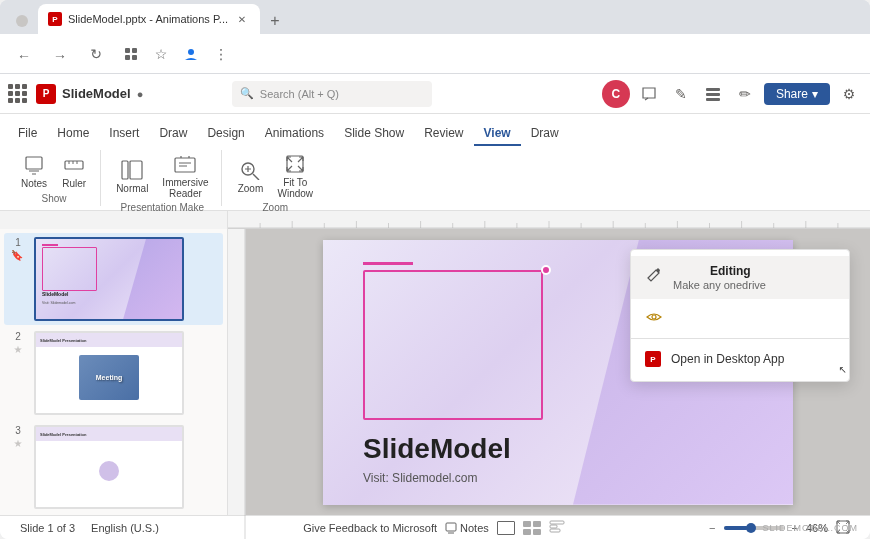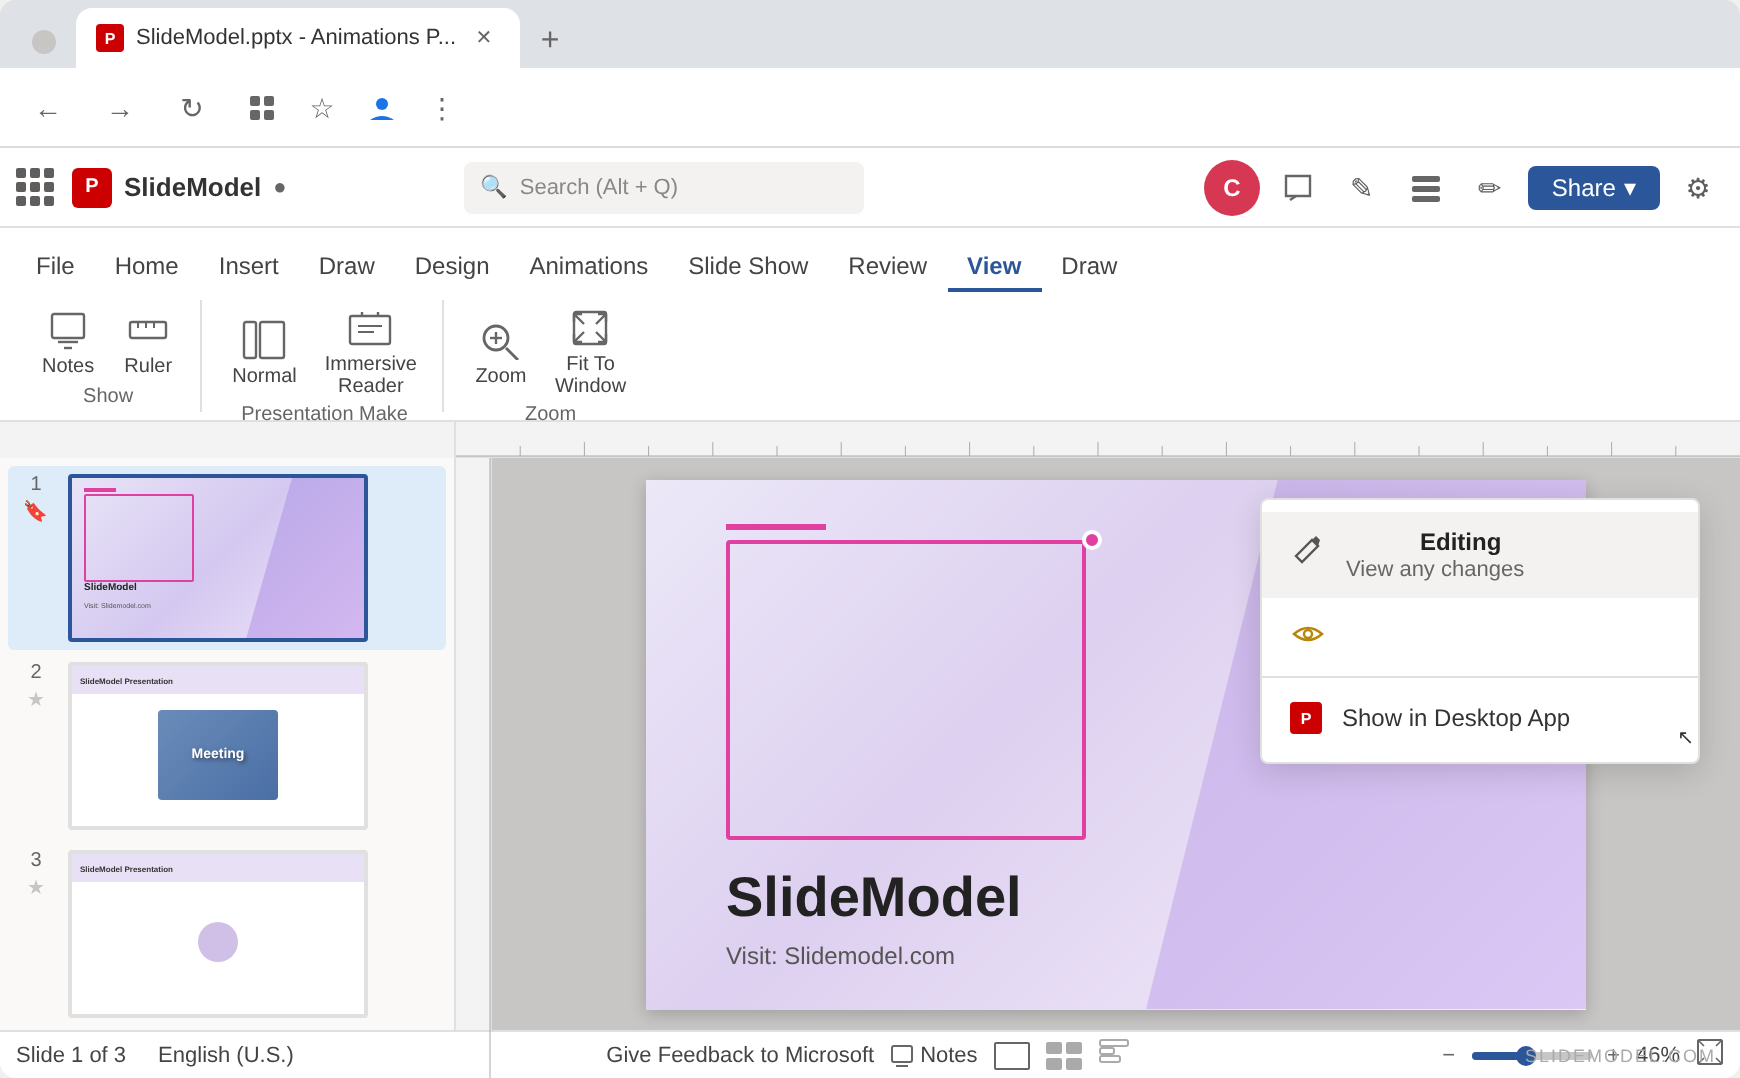--- a/index.html
+++ b/index.html
@@ -101,21 +101,21 @@
     .dropdown-item-icon { width: 18px; height: 18px; flex-shrink: 0; margin-top: 1px; display: flex; align-items: center; justify-content: center; }
     .dropdown-item-text { display: flex; flex-direction: column; gap: 1px; }
     .dropdown-item-title { font-size: 12px; font-weight: 600; color: #222; margin-left: 37px; }
     .dropdown-item-desc { font-size: 11px; color: #666; }
     .dropdown-divider { height: 1px; background: #e0e0e0; margin: 4px 0; }
     .dropdown-open-app { padding: 8px 14px; display: flex; align-items: center; gap: 10px; cursor: pointer; font-size: 12px; color: #333; }
     .ppt-icon-sm { width: 16px; height: 16px; background: #c00; border-radius: 2px; display: flex; align-items: center; justify-content: center; color: white; font-size: 8px; font-weight: bold; flex-shrink: 0; }
     .cursor-arrow { position: absolute; right: 2px; bottom: 6px; font-size: 10px; color: #333; }
 
     
-    .status-bar { height: 24px; background: #fff; border-top: 1px solid #e0e0e0; display: flex; align-items: center; padding: 0 8px; gap: 16px; font-size: 11px; color: #444; }
+    .status-bar { height: 24px; background: #fff; border-top: 1px solid #e0e0e0; display: flex; align-items: center; padding: 0 20px; gap: 16px; font-size: 11px; color: #444; }
     .status-bar-left { display: flex; gap: 16px; align-items: center; }
     .status-bar-center { flex: 1; display: flex; align-items: center; justify-content: center; gap: 8px; }
     .status-bar-right { display: flex; gap: 8px; align-items: center; }
     .zoom-slider-track { width: 60px; height: 4px; background: #c8c6c4; border-radius: 2px; position: relative; }
     .zoom-slider-fill { height: 4px; background: #2b579a; border-radius: 2px; width: 40%; }
     .zoom-slider-thumb { width: 10px; height: 10px; border-radius: 50%; background: #2b579a; position: absolute; top: -3px; left: 37%; }
   </style>
 </head>
 <body>
 
@@ -414,38 +414,38 @@
 
             <div class="dropdown-item highlighted">
               <div class="dropdown-item-icon">
                 <svg width="16" height="16" viewBox="0 0 16 16">
                   <path d="M2 12 L10 4 L13 7 L5 15 Z" fill="none" stroke="#555" stroke-width="1.2"></path>
                   <path d="M10 4 L12 2 L14 4 L13 7 Z" fill="#555"></path>
                 </svg>
               </div>
               <div class="dropdown-item-text">
                 <span class="dropdown-item-title">Editing</span>
-                <span class="dropdown-item-desc">View any changes</span>
+                <span class="dropdown-item-desc">Make any onedrive</span>
               </div>
               <span class="cursor-arrow">↖</span>
             </div>
 
             <div class="dropdown-item">
               <div class="dropdown-item-icon">
                 <svg width="16" height="16" viewBox="0 0 16 16">
                   <path d="M1 8 Q8 2 15 8 Q8 14 1 8 Z" fill="none" stroke="#b8860b" stroke-width="1.2"></path>
                   <circle cx="8" cy="8" r="2" fill="none" stroke="#b8860b" stroke-width="1.2"></circle>
                 </svg>
               </div>
             </div>
             <div class="dropdown-divider"></div>
 
             <div class="dropdown-open-app">
               <div class="ppt-icon-sm">P</div>
-              <span>Show in Desktop App</span>
+              <span>Open in Desktop App</span>
             </div>
           </div>
         </div>
       </div>
     </div>
 
     <div class="status-bar">
       <div class="status-bar-left">
         <span>Slide 1 of 3</span>
         <span>English (U.S.)</span>

